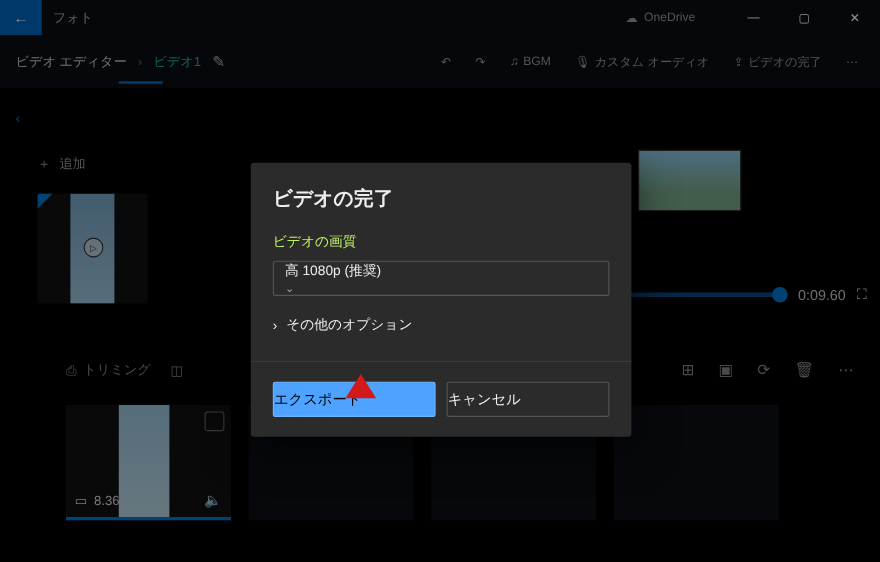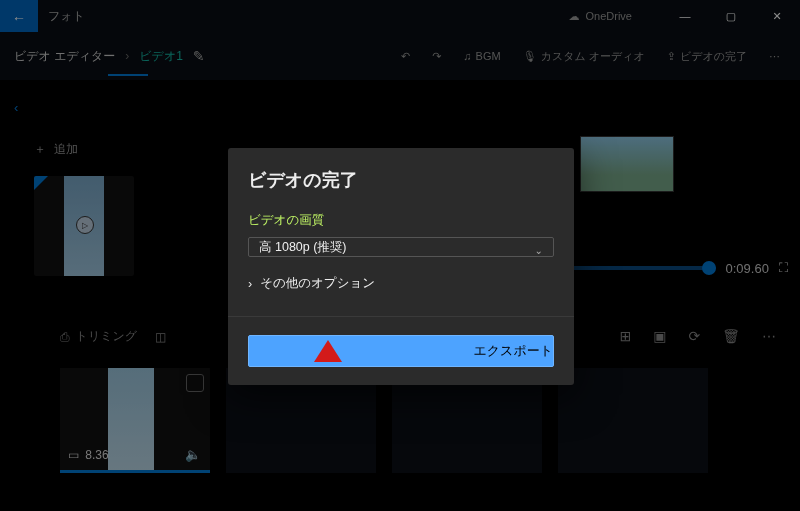--- a/index.html
+++ b/index.html
@@ -56,25 +56,25 @@
   .sb-thumb .strip { position:absolute; left: 48px; top:0; bottom:0; width: 46px; background: linear-gradient(180deg, #9cc7df, #bcd9e8); }
   .sb-thumb .check { position:absolute; right:6px; top:6px; width:18px; height:18px; border:1px solid #666; border-radius:3px; }
   .sb-thumb .duration { position:absolute; left:8px; bottom:8px; font-size:12px; color:#ddd; display:flex; align-items:center; gap:6px; }
   .sb-thumb .vol { position:absolute; right:8px; bottom:8px; color:#ddd; font-size:13px; }
   .sb-empty { position:absolute; top:368px; width:150px; height:105px; background:#0b1016; }
 
   
   .dialog { position:absolute; left: 228px; top: 148px; width: 346px; background:#2b2b2b; border-radius: 3px; box-shadow: 0 10px 40px rgba(0,0,0,0.7); color:#eee; padding: 20px 20px 0 20px; }
   .dialog h2 { font-size: 18px; font-weight: 600; margin-bottom: 20px; }
   .dialog .label { font-size: 12.5px; color:#bef264; margin-bottom: 8px; }
-  .select { height: 20px; border:1px solid #555; border-radius:2px; display:flex; align-items:flex-end; justify-content:space-between; padding:0 10px; font-size:12.5px; background:#2b2b2b; margin-bottom: 18px; }
+  .select { height: 32px; border:1px solid #555; border-radius:2px; display:flex; align-items:flex-start; justify-content:space-between; padding:0 10px; font-size:12.5px; background:#2b2b2b; margin-bottom: 18px; flex-direction: column; }
   .select .chev { font-size: 10px; color:#aaa; }
   .expander { display:flex; align-items:center; gap:8px; font-size:12.5px; color:#eee; margin-bottom: 24px; }
   .dlg-buttons { display:flex; gap:10px; border-top:1px solid #3a3a3a; padding: 18px 0 18px 0; margin-left:-20px; margin-right:-20px; padding-left:20px; padding-right:20px; }
-  .dlg-btn { flex:1; height: 32px; border-radius:2px; font-size:13px; display:flex; align-items:center; justify-content:flex-end; cursor:pointer; }
+  .dlg-btn { flex:1; height: 32px; border-radius:2px; font-size:13px; display:flex; align-items:center; justify-content:flex-start; cursor:pointer; }
   .dlg-btn.primary { background:#4da3ff; color:#000; border:1px solid #6fb5ff; font-weight:500; }
   .dlg-btn.secondary { background:#2b2b2b; color:#eee; border:1px solid #555; }
 
   .red-arrow { position:absolute; left: 314px; top: 340px; width:0; height:0; border-left: 14px solid transparent; border-right: 14px solid transparent; border-bottom: 22px solid #d31a1a; }
 
   .pencil { font-size:14px; }
 </style>
 </head>
 <body>
 
@@ -191,16 +191,19 @@
     <span class="chev">⌄</span>
   </div>
   <div class="expander">
     <span>›</span>
     <span>その他のオプション</span>
   </div>
   <div class="dlg-buttons">
     <div class="dlg-btn primary">
       <span>エクスポート</span>
     </div>
+    <div class="dlg-btn secondary">
+      <span>キャンセル</span>
+    </div>
   </div>
 </div>
 
 <div class="red-arrow"></div>
 
 </body></html>

